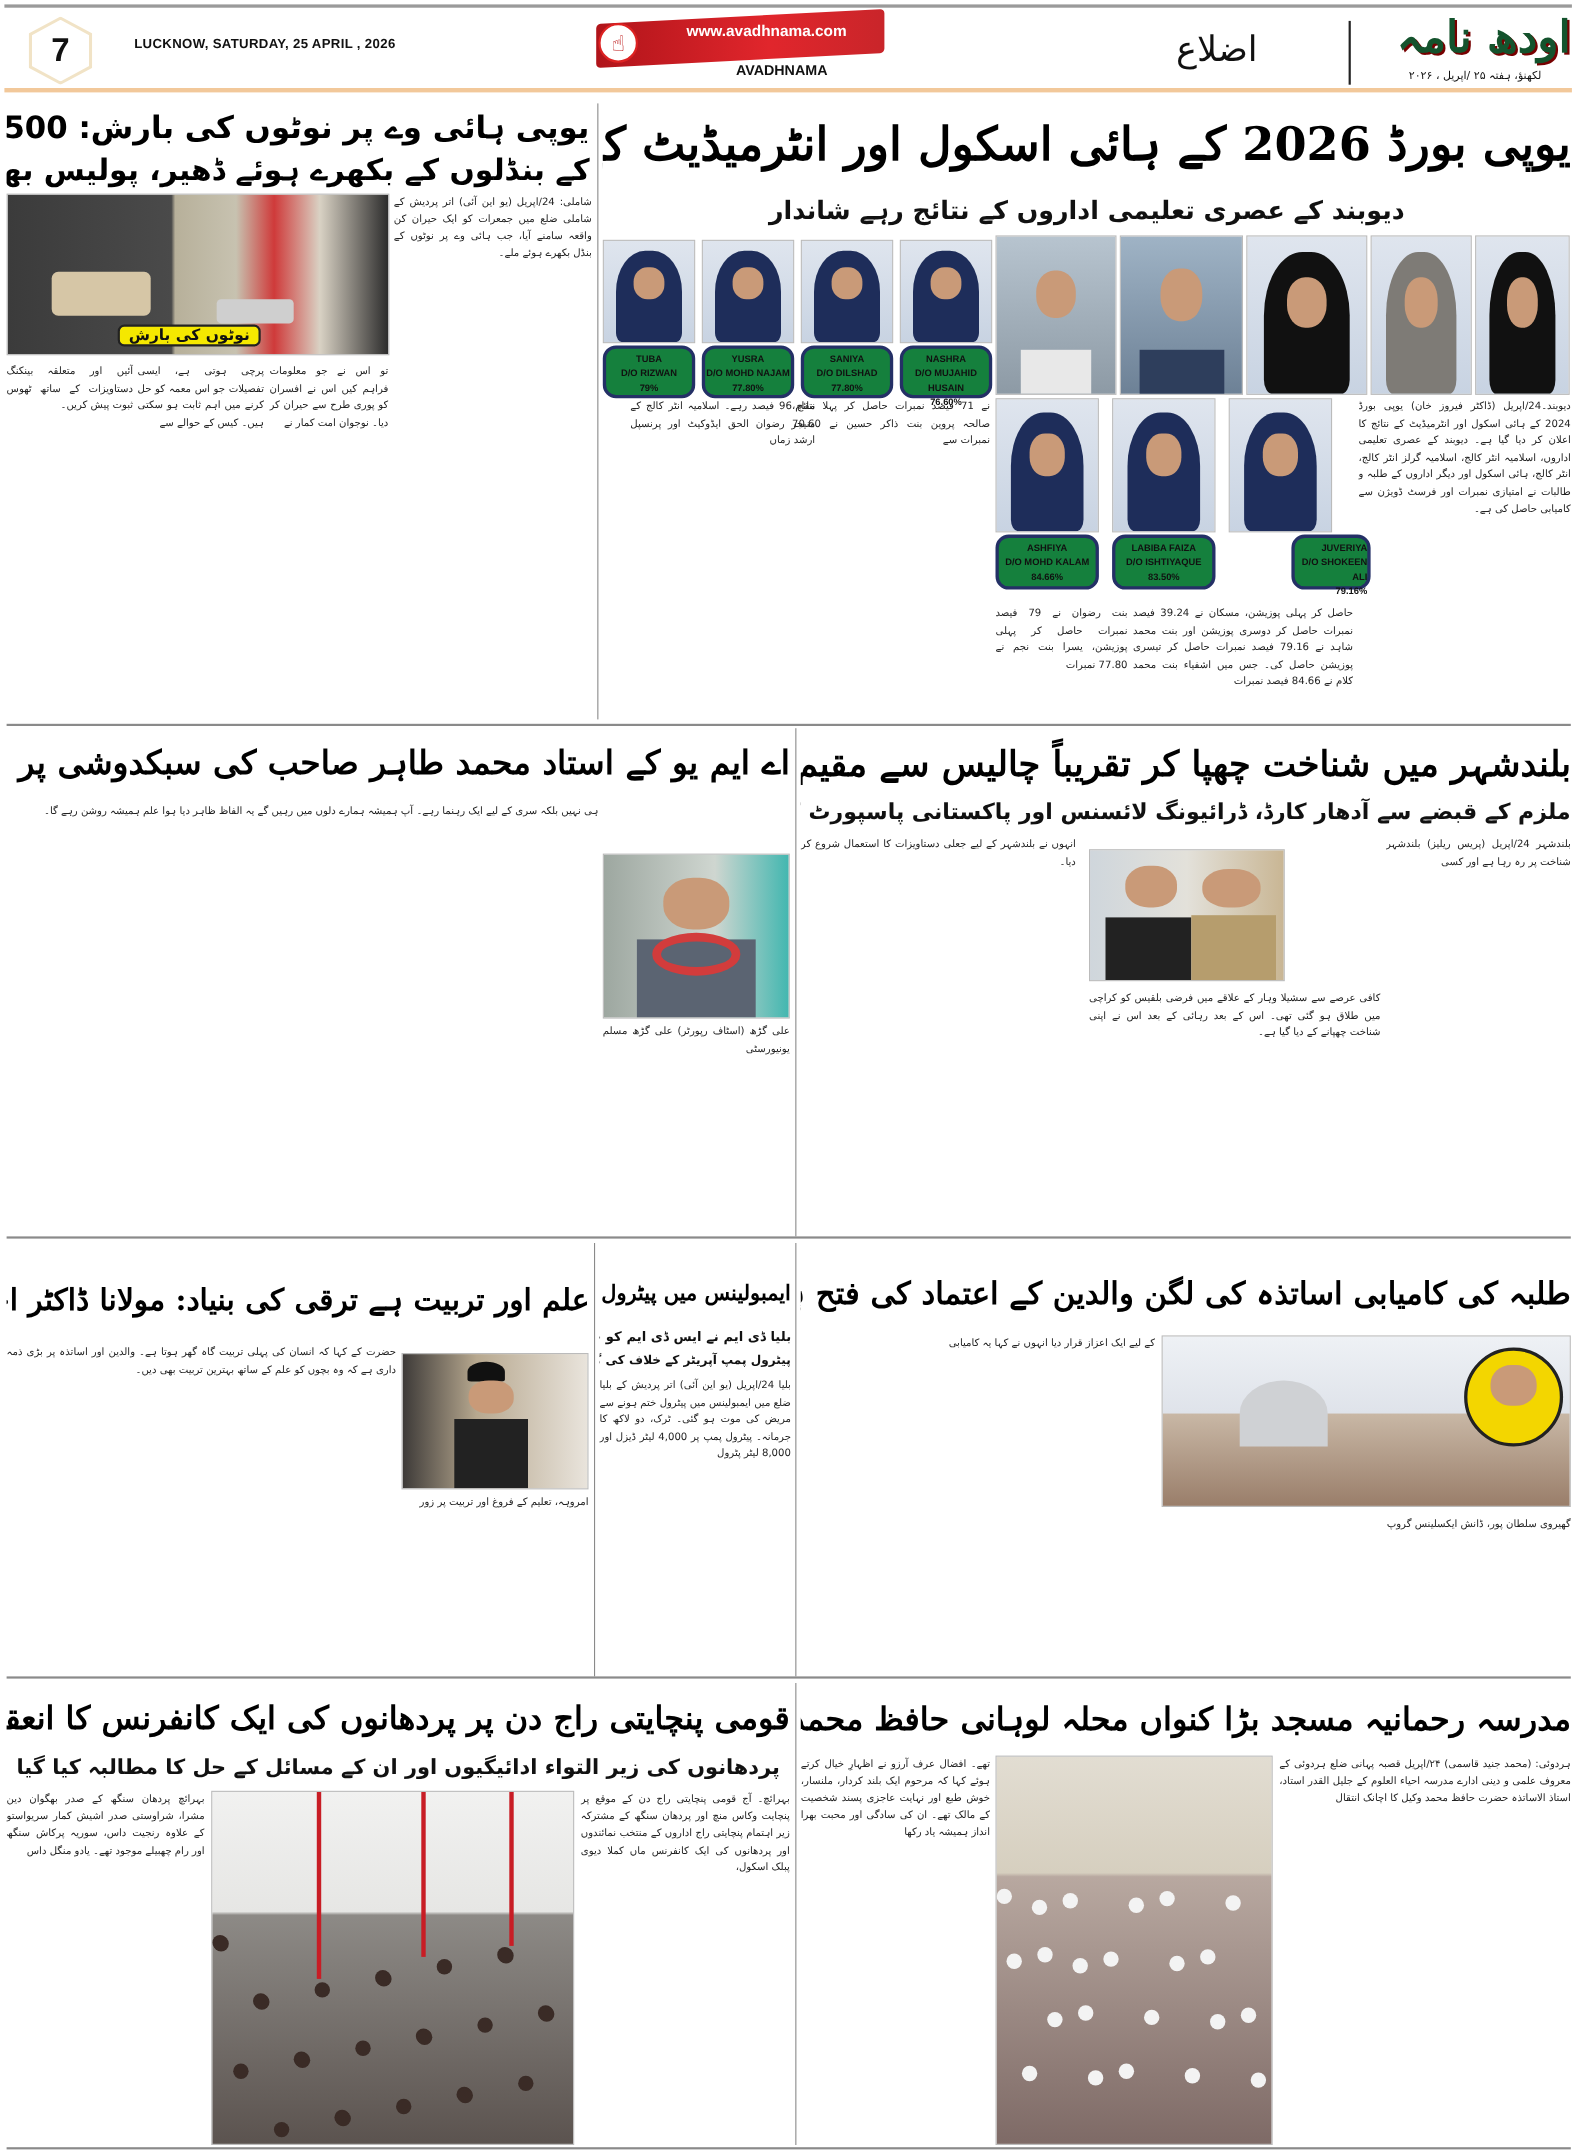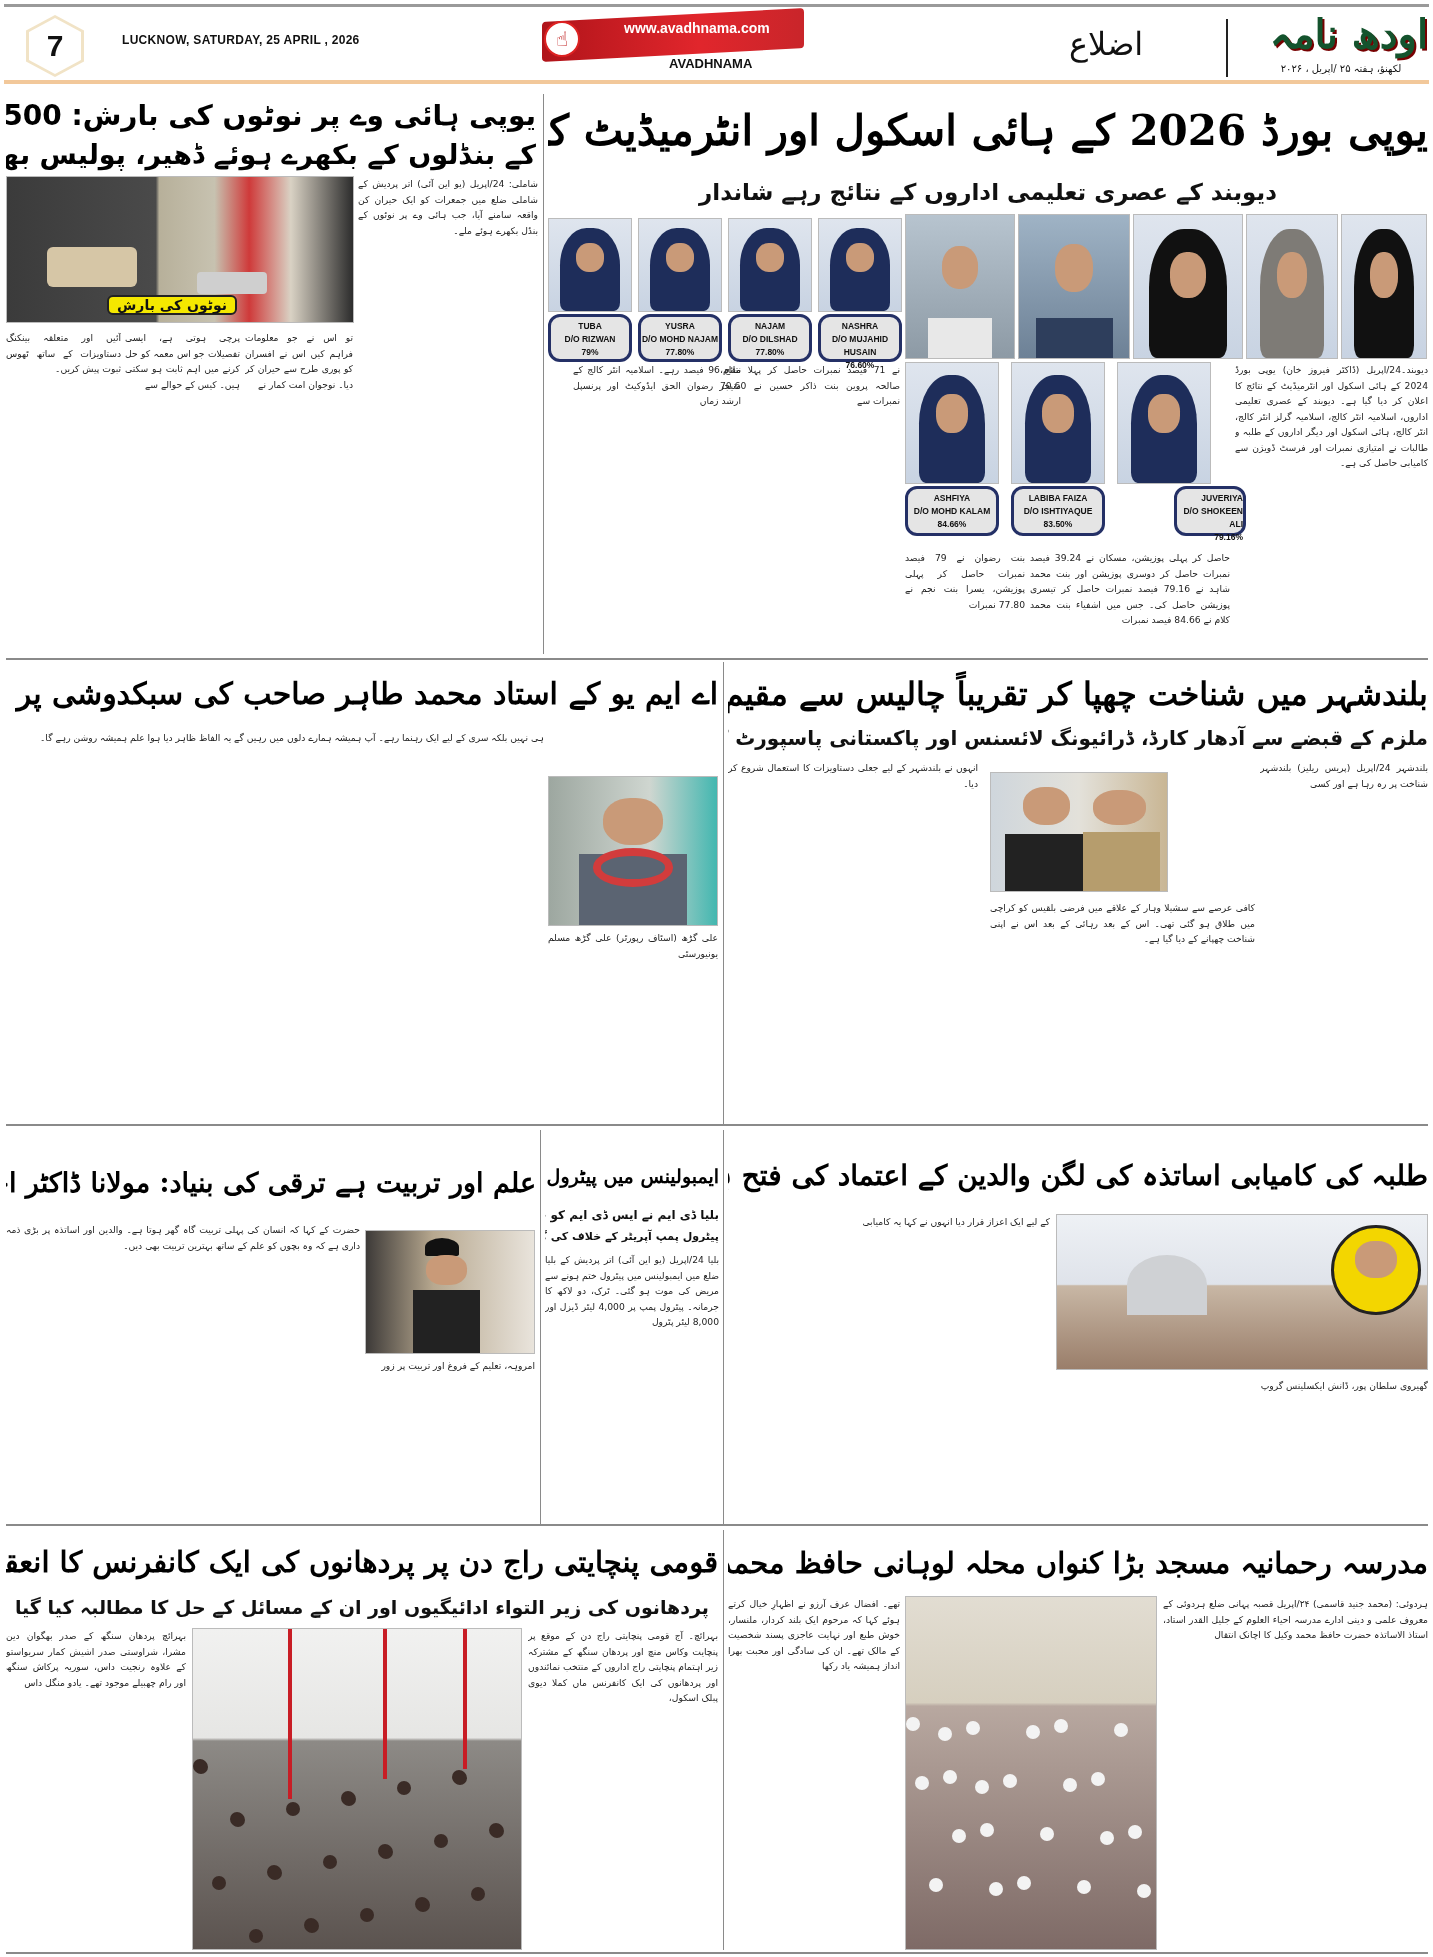--- a/index.html
+++ b/index.html
@@ -19,21 +19,21 @@
 .logo-date{position:absolute;left:1262px;top:56px;font:10px "DejaVu Sans",sans-serif;width:150px;text-align:center}
 .hl{position:absolute;font-family:"DejaVu Serif",serif;font-weight:bold;direction:rtl;text-align:center;white-space:nowrap;overflow:hidden;color:#000}
 .sub{position:absolute;font-family:"DejaVu Sans",sans-serif;font-weight:bold;direction:rtl;text-align:center;white-space:nowrap;overflow:hidden}
 .rule{position:absolute;background:#8a8a8a}
 .vrule{position:absolute;width:1px;background:#8a8a8a}
 .col{position:absolute;direction:rtl;text-align:justify;font:9.2px/15.5px "DejaVu Sans",sans-serif;color:#222;overflow:hidden}
 .photo{position:absolute;overflow:hidden;border:1px solid #bbb}
 .portrait{position:absolute;background:linear-gradient(#dfe5ee,#c8d3e2)}
 .hijab{position:absolute;left:14%;right:14%;top:10%;bottom:0;background:#1e2d5a;border-radius:45% 45% 10% 10%}
 .face{position:absolute;left:33%;right:33%;top:26%;height:32%;background:#c99a78;border-radius:45%}
-.namecard{position:absolute;border:3px solid #243066;border-radius:12px;background:#e5e5e5;text-align:center;font:bold 8.5px/13px "Liberation Sans",sans-serif;color:#111;padding-top:3px}
+.namecard{position:absolute;border:3px solid #243066;border-radius:12px;background:#15803d;text-align:center;font:bold 8.5px/13px "Liberation Sans",sans-serif;color:#111;padding-top:3px}
 .namecard .pct{font-weight:bold}
 .caption-yellow{position:absolute;background:#f5e800;border:2px solid #222;border-radius:6px;font:bold 14px "DejaVu Sans",sans-serif;direction:rtl;padding:0 8px}
 .crowd{position:absolute;background:linear-gradient(#cfc9c0 0%,#cfc9c0 35%,#8b7b70 36%,#6b5d58 100%)}
 .dot{position:absolute;border-radius:50%;background:#f2f2f2;width:14px;height:14px}
 </style>
 </head>
 <body>
 
 <div class="masthead">
   <div class="page-hex">
@@ -70,21 +70,21 @@
     <div class="namecard" style="left: 638px; top: 314px; width: 84px; height: 48px;">
       <div>YUSRA</div>
       <div>D/O MOHD NAJAM</div>
       <div class="pct">77.80%</div>
     </div>
     <div class="portrait photo" style="left: 728px; top: 218px; width: 84px; height: 94px;">
       <div class="hijab"></div>
       <div class="face"></div>
     </div>
     <div class="namecard" style="left: 728px; top: 314px; width: 84px; height: 48px;">
-      <div>NAJAM</div>
+      <div>SANIYA</div>
       <div>D/O DILSHAD</div>
       <div class="pct">77.80%</div>
     </div>
     <div class="portrait photo" style="left: 818px; top: 218px; width: 84px; height: 94px;">
       <div class="hijab"></div>
       <div class="face"></div>
     </div>
     <div class="namecard" style="left: 818px; top: 314px; width: 84px; height: 48px;">
       <div>NASHRA</div>
       <div>D/O MUJAHID HUSAIN</div>

